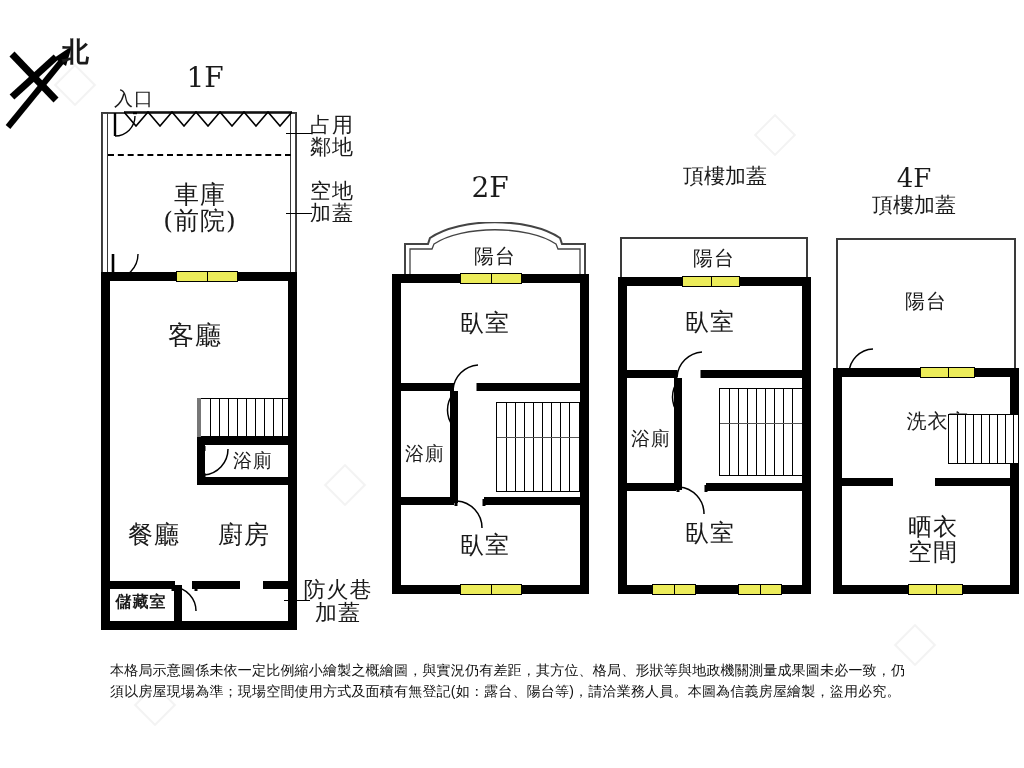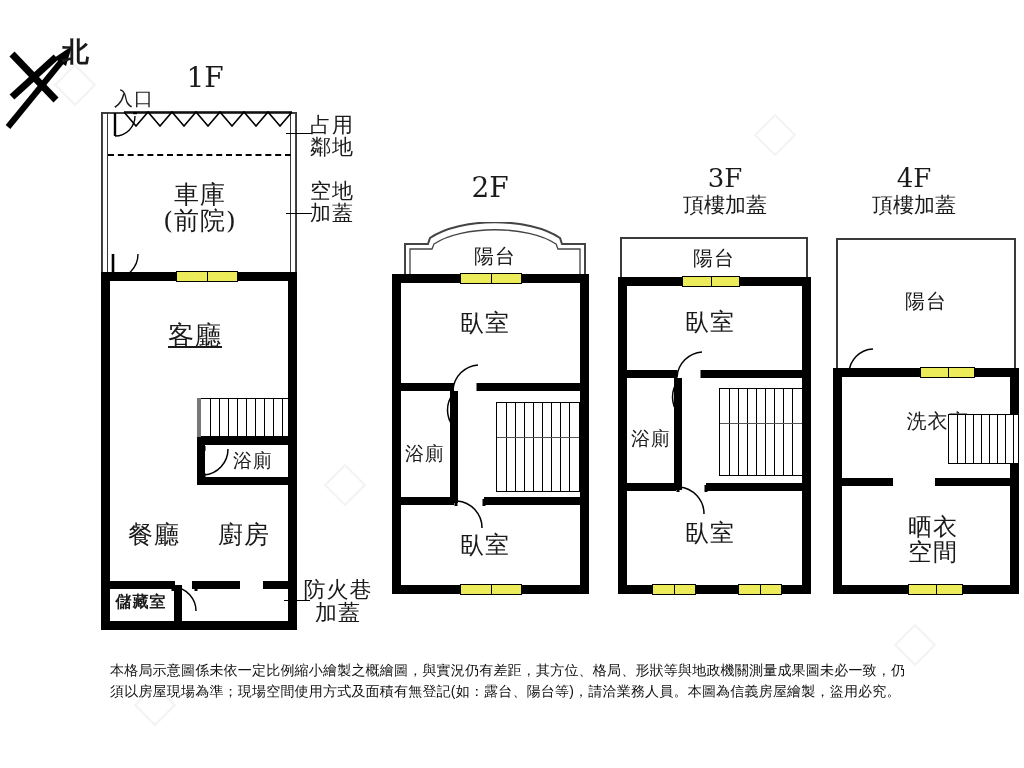--- a/index.html
+++ b/index.html
@@ -122,21 +122,21 @@
 
     <div class="win" style="left:176px;top:271px;width:62px;height:11px;"></div>
 
     <div class="abs" style="left:110px;top:248px;width:36px;height:34px;">
       <svg width="36" height="34" viewBox="0 0 36 34">
         <path d="M3 6 L3 31" stroke="#000" stroke-width="2.6" fill="none"></path>
         <path d="M3 31 A25 25 0 0 0 28 6" stroke="#000" stroke-width="1.4" fill="none"></path>
       </svg>
     </div>
 
-    <div class="room-label serif" style="left:130px;top:318px;width:130px;height:36px;font-size:26px;text-decoration:underline;">客廳</div>
+    <div class="room-label serif" style="left:130px;top:318px;width:130px;height:36px;font-size:26px;">客廳</div>
 
     <div class="stair" style="left:200px;top:398px;width:89px;height:39px;">
       <div class="tread" style="left:9px;"></div>
         <div class="tread" style="left:18px;"></div>
       <div class="tread" style="left:27px;"></div>
         <div class="tread" style="left:36px;"></div>
       <div class="tread" style="left:45px;"></div>
         <div class="tread" style="left:54px;"></div>
       <div class="tread" style="left:63px;"></div>
         <div class="tread" style="left:72px;"></div>
@@ -234,21 +234,20 @@
     <div class="abs" style="left:452px;top:498px;width:42px;height:40px;">
       <svg width="42" height="40" viewBox="0 0 42 40">
         <path d="M4 1 L4 8 M32 1 L32 8" stroke="#000" stroke-width="3" fill="none"></path>
         <path d="M5 3 A27 27 0 0 1 30 30" stroke="#000" stroke-width="1.5" fill="none"></path>
       </svg>
     </div>
     <div class="room-label serif" style="left:440px;top:530px;width:90px;height:32px;font-size:24px;">臥室</div>
   </div>
 
   <div class="floor-title serif" style="left:655px;top:164px;width:140px;font-size:26px;">
-    <div>3F</div>
     <div style="font-size:21px;margin-top:1px;">頂樓加蓋</div>
   </div>
 
   <div>
 
     <div class="thin" style="left:620px;top:237px;width:188px;height:44px;border-width:2px;"></div>
     <div class="room-label serif" style="left:674px;top:245px;width:80px;height:26px;font-size:20px;">陽台</div>
 
     <div class="wall" style="left:618px;top:277px;width:9px;height:317px;"></div>
     <div class="wall" style="left:802px;top:277px;width:9px;height:317px;"></div>

